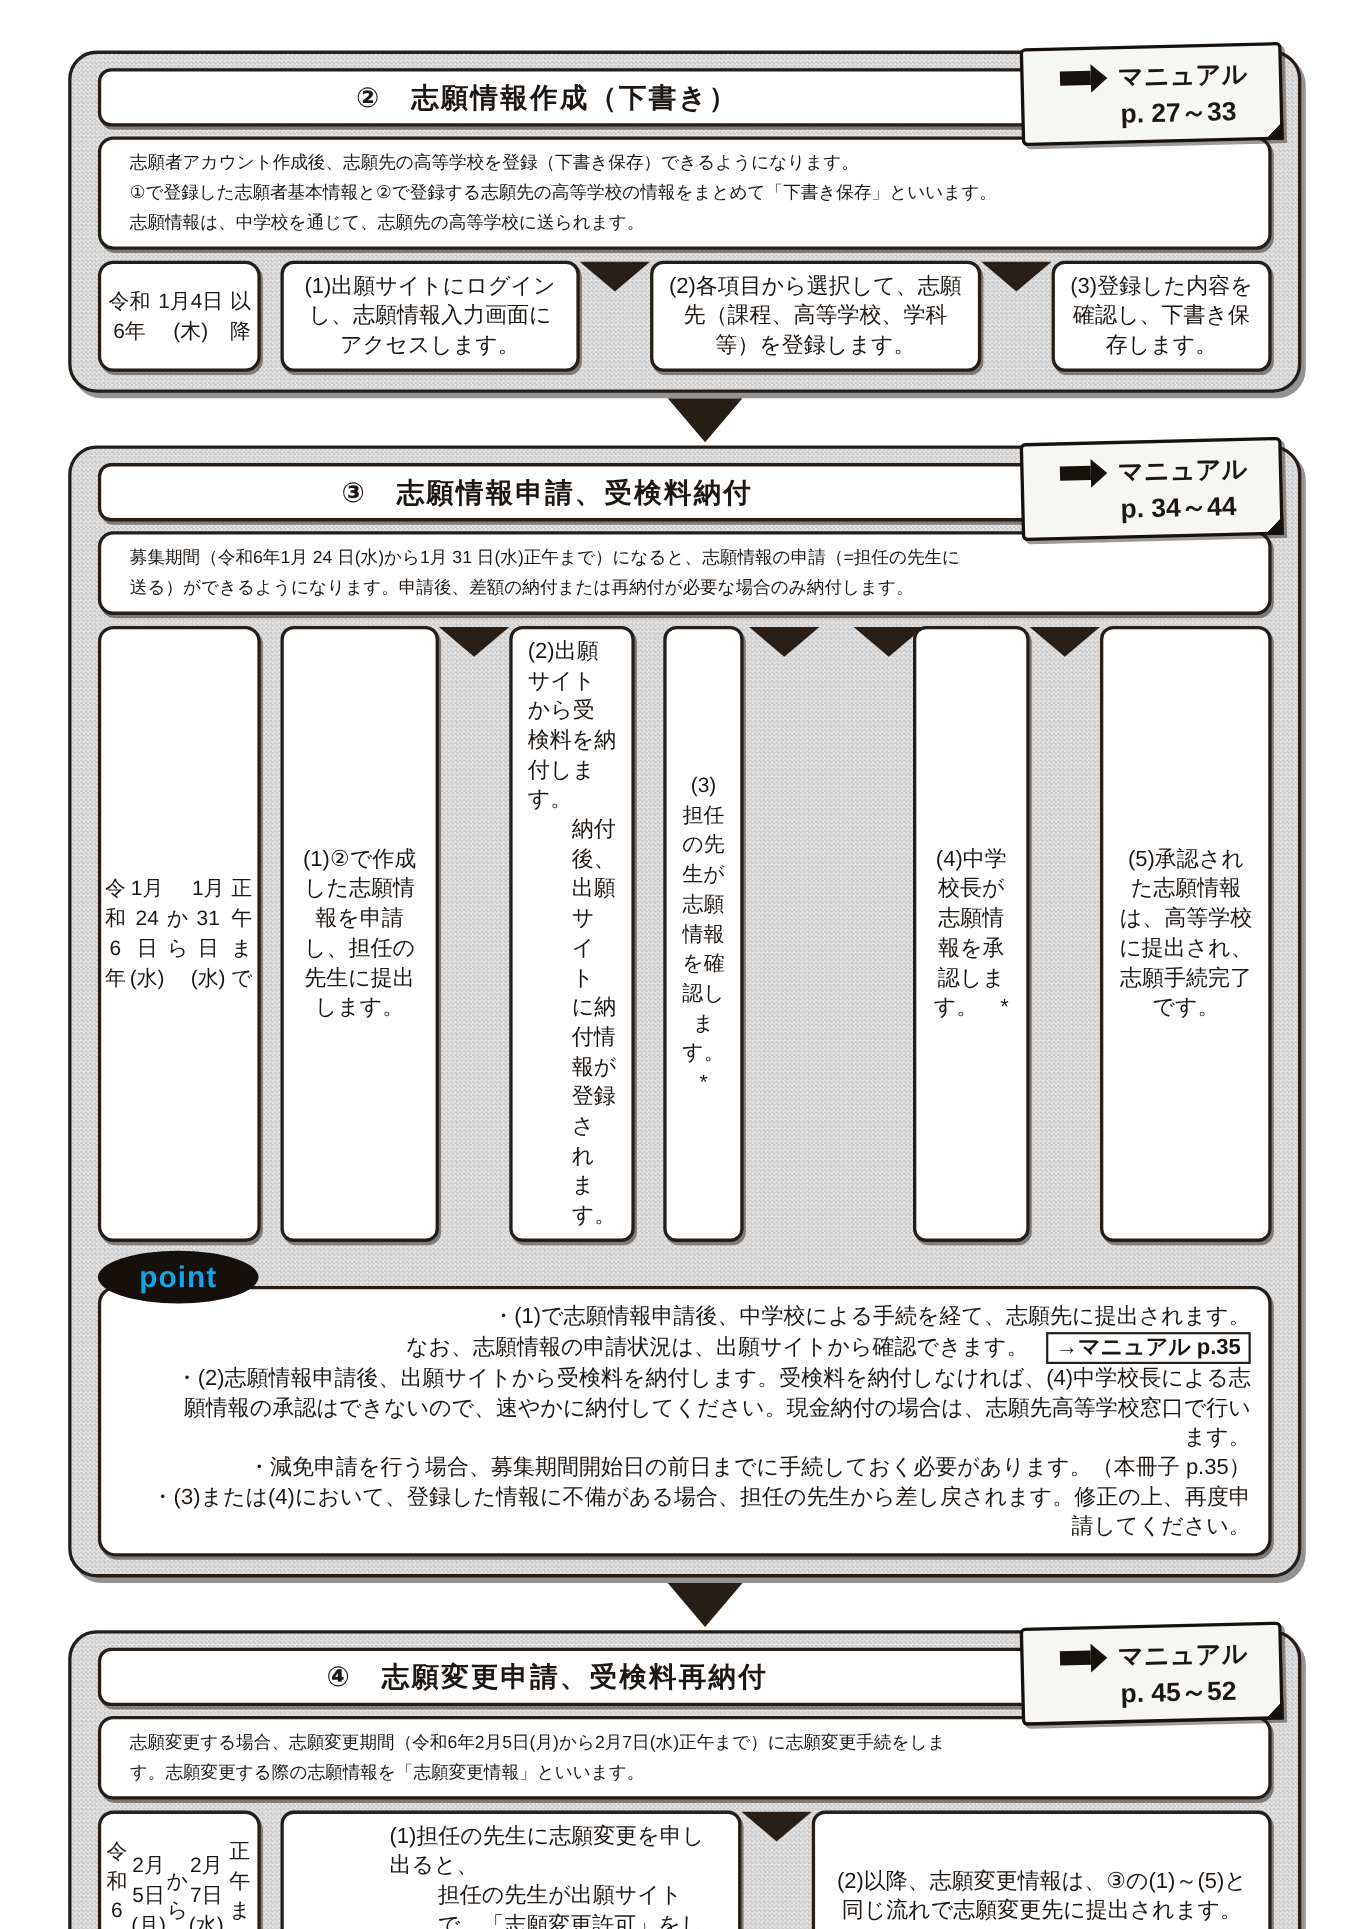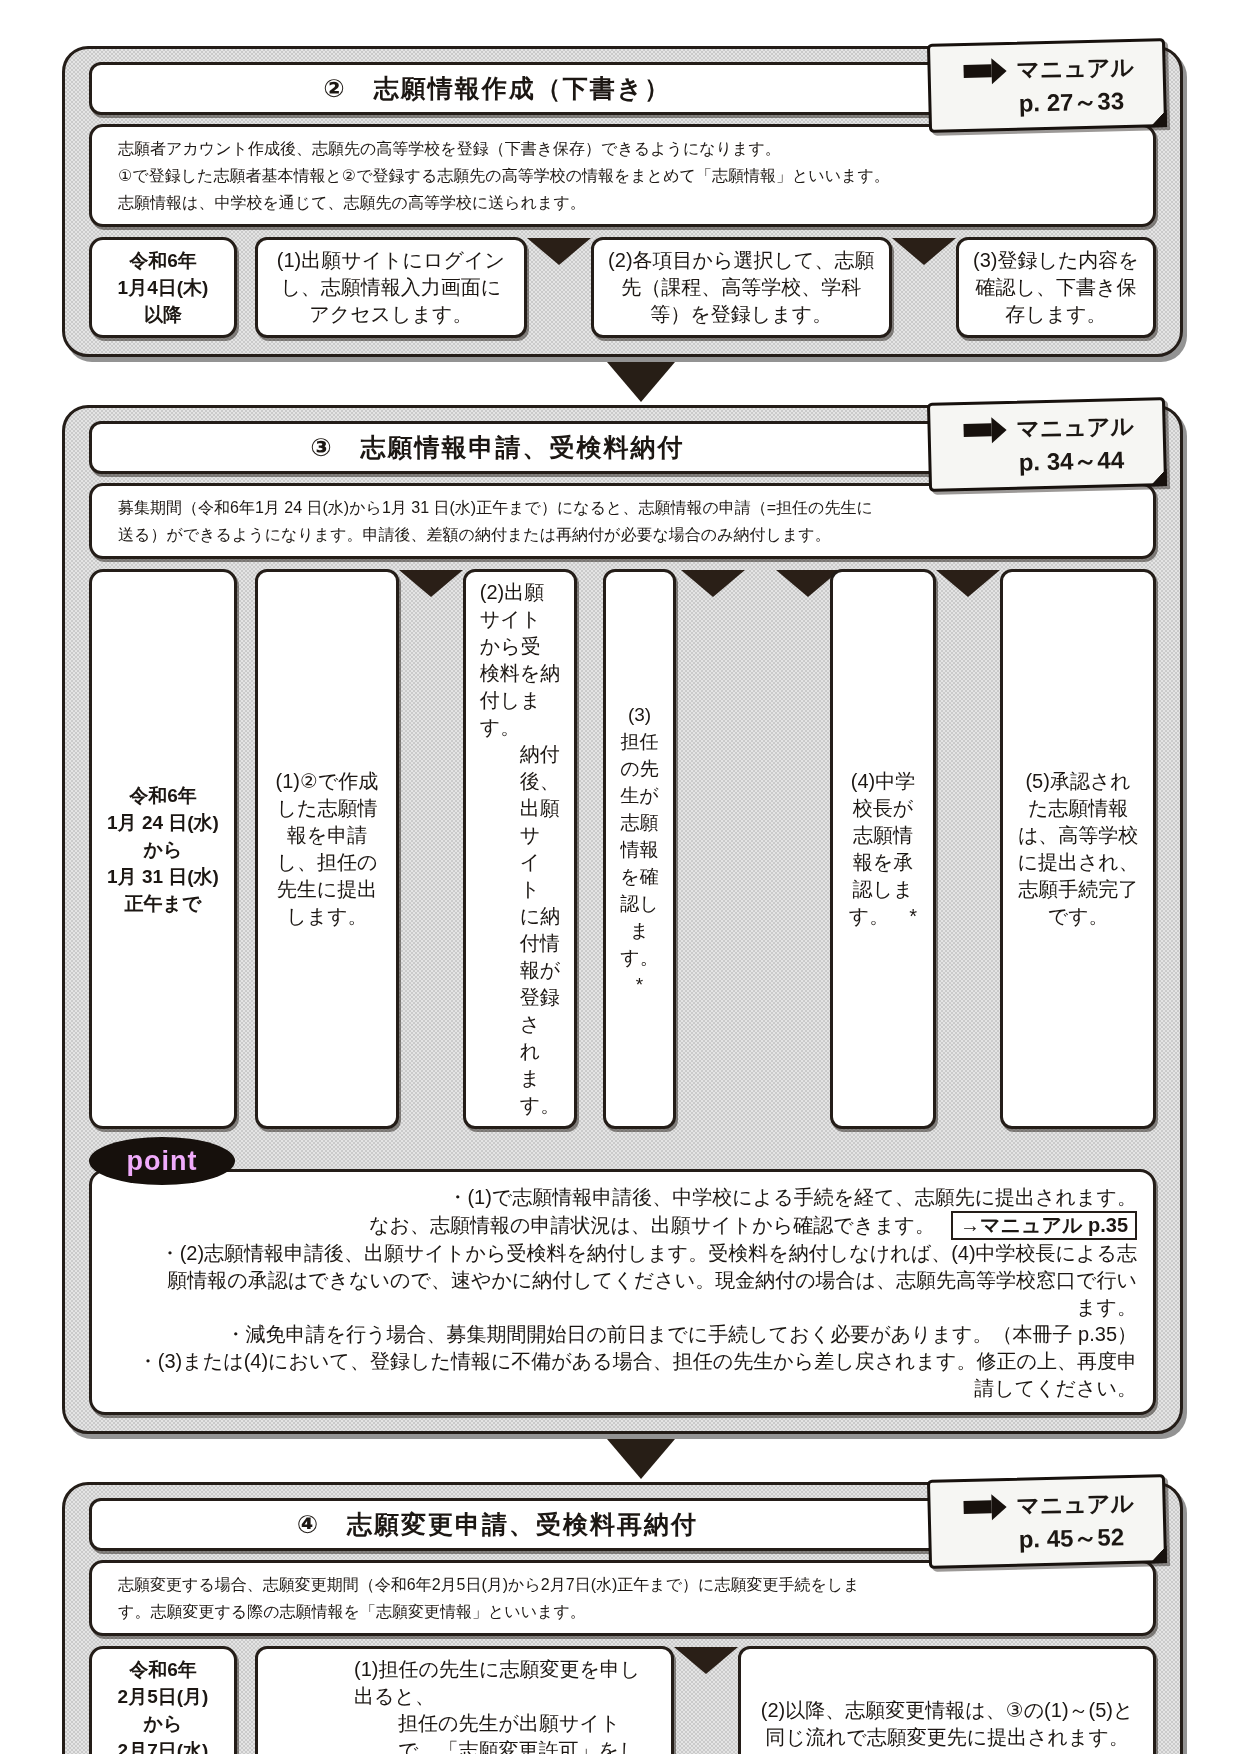--- a/index.html
+++ b/index.html
@@ -35,22 +35,22 @@
     box-shadow:2px 3px 0 rgba(36,29,24,0.5);
     margin-top:9px; padding:8px 18px 8px 26px;
     font-size:16px; line-height:27px;
   }
   
   .flow { display:flex; align-items:stretch; gap:18px; margin-top:10px; }
   .date-box {
     flex:0 0 148px;
     background:#ffffff; border:3px solid #241d18; border-radius:14px;
     box-shadow:2px 3px 0 rgba(36,29,24,0.5);
-    display:flex; flex-direction:column; justify-content:center; align-items:center;
-    font-weight:bold; font-size:19px; line-height:27px; text-align:center;
+    display:flex; justify-content:center; align-items:center;
+    font-weight:normal; font-size:19px; line-height:27px; text-align:center;
     padding:6px 2px;
   }
   .steps { flex:1; display:flex; }
   .step-box {
     background:#ffffff; border:3px solid #241d18; border-radius:12px;
     box-shadow:2px 3px 0 rgba(36,29,24,0.5);
     min-height:44px; font-size:20px; line-height:27px;
     display:flex; flex-direction:column; justify-content:center;
     padding:7px 14px;
   }
@@ -68,21 +68,21 @@
   .row2 .b2 { flex:0 0 48.5%; }
   .row2 .b3 { flex:1; font-size:19px; }
   .dual-arrows { display:flex; gap:26px; }
   .dual-arrows .half { flex:0 0 48.5%; display:flex; justify-content:center; }
   .dual-arrows .half2{ flex:1; display:flex; justify-content:center; }
   
   .point-badge {
     position:relative; z-index:2;
     width:146px; height:48px; margin:8px 0 -16px 0;
     background:#16100c; border-radius:50%;
-    color:#f0abfc; font-weight:bold; font-size:27px; letter-spacing:1px;
+    color:#0ea5e9; font-weight:bold; font-size:27px; letter-spacing:1px;
     display:flex; align-items:center; justify-content:center;
   }
   .point-box {
     position:relative; z-index:1;
     background:#ffffff; border:3px solid #241d18; border-radius:16px;
     box-shadow:2px 3px 0 rgba(36,29,24,0.5);
     padding:12px 16px 10px 22px;
     font-size:20px; line-height:27px;text-align:right;
   }
   .pline.indent { padding-left:0.62em; }
@@ -134,21 +134,21 @@
         <span class="note-label">マニュアル</span>
       </div>
       <div class="note-pages">p. 27～33</div>
       <span class="fold"></span>
     </div>
 
     <div class="sec-header">②　志願情報作成（下書き）</div>
 
     <div class="intro-box">
       <div class="intro-line">志願者アカウント作成後、志願先の高等学校を登録（下書き保存）できるようになります。</div>
-      <div class="intro-line">①で登録した志願者基本情報と②で登録する志願先の高等学校の情報をまとめて「志願情報」といいます。</div>
+      <div class="intro-line">①で登録した志願者基本情報と②で登録する志願先の高等学校の情報をまとめて「下書き保存」といいます。</div>
       <div class="intro-line">志願情報は、中学校を通じて、志願先の高等学校に送られます。</div>
     </div>
 
     <div class="flow">
       <div class="date-box">
         <div class="date-line">令和6年</div>
         <div class="date-line">1月4日(木)</div>
         <div class="date-line">以降</div>
       </div>
       <div class="steps">

